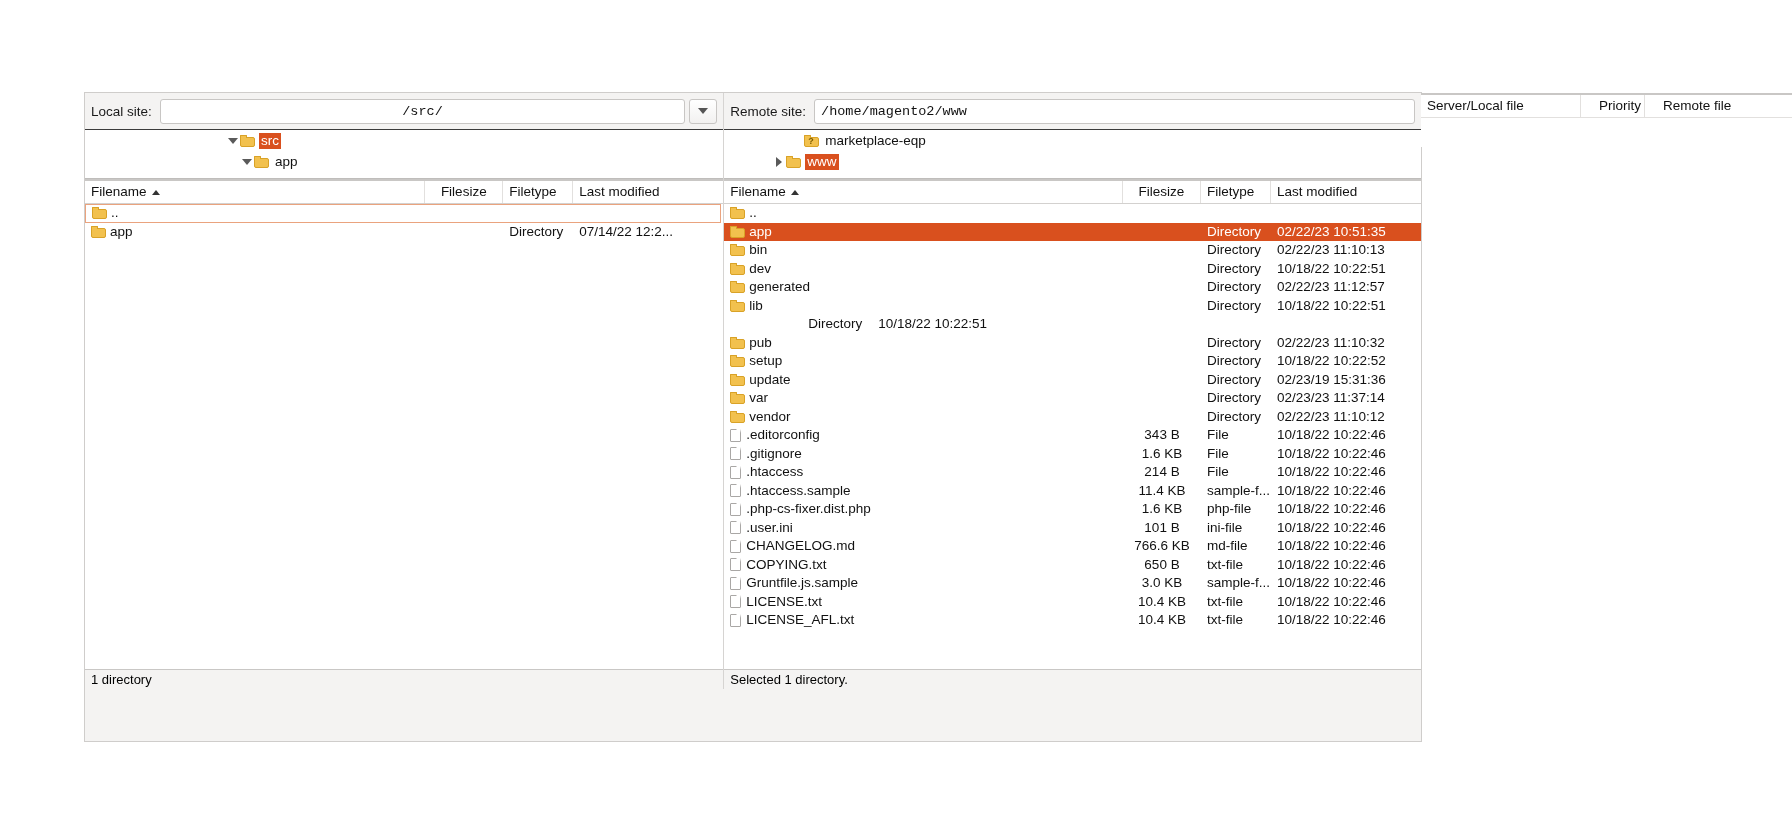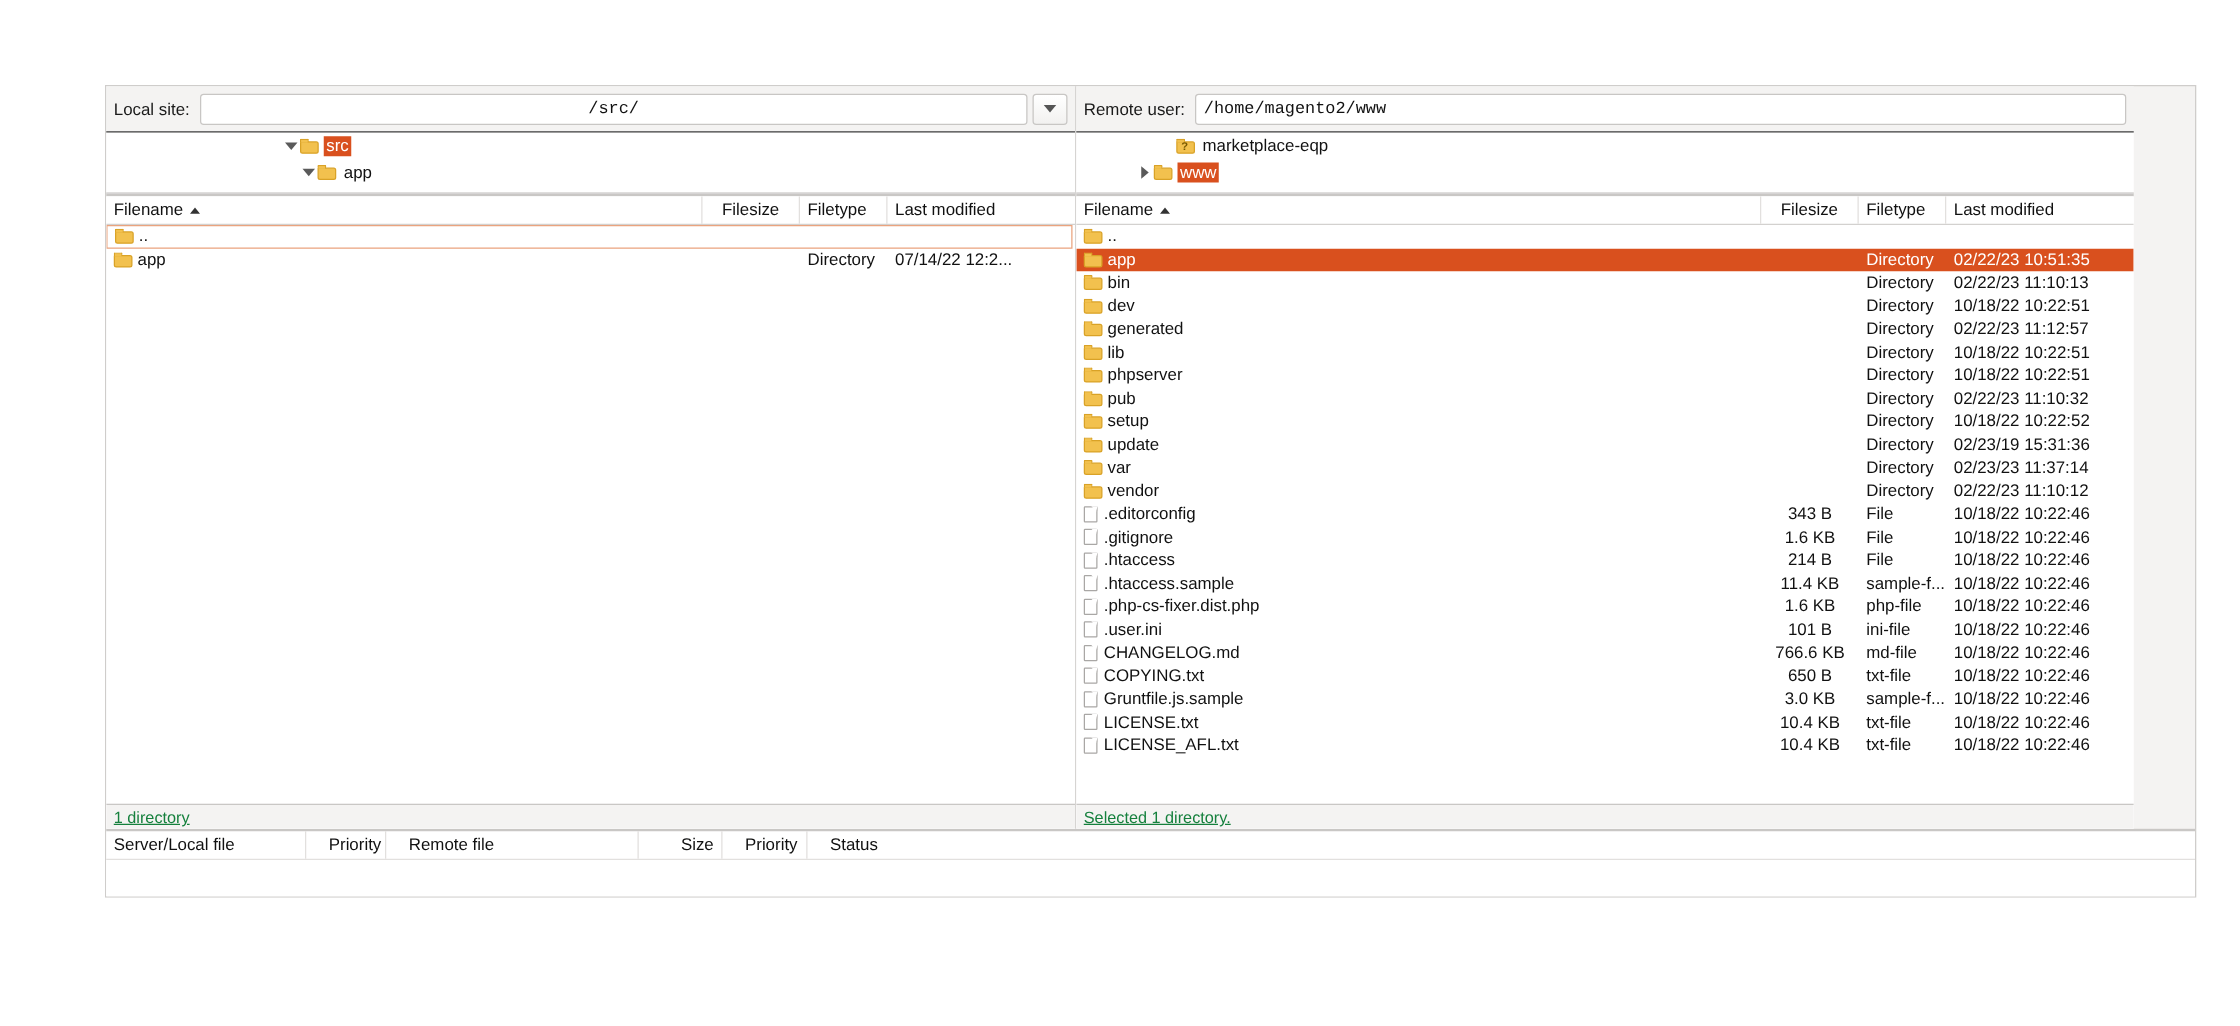--- a/index.html
+++ b/index.html
@@ -7,28 +7,28 @@
     padding: 0;
     width: 1792px;
     height: 821px;
     background: #ffffff;
     font-family: "Liberation Sans", sans-serif;
     overflow: hidden;
   }
   .app-window {
     position: absolute;
     left: 84px;
-    top: 68px;
-    width: 1673px;
+    top: 92px;
+    width: 1338px;
     height: 650px;
     background: #f4f3f2;
     border: 1px solid #cfcdcb;
     box-sizing: border-box;
     display: flex;
-    flex-direction: column;
+    flex-direction: row;
   }
   
   .panes {
     display: flex;
     flex-direction: row;
     width: 100%;
     height: 596px;
   }
   .pane {
     display: flex;
@@ -259,28 +259,27 @@
     border-left: 4px solid transparent;
     border-top: 4px solid #ffffff;
     border-right: 1px solid #a9a7a5;
   }
   
   .status-bar {
     height: 20px;
     background: #f4f3f2;
     border-top: 1px solid #c9c7c5;
     font-size: 13px;
-    color: #15803d;
+    color: #000000;
     line-height: 20px;
     padding: 0 6px;
     box-sizing: border-box;
     flex: none;
     white-space: nowrap;
     overflow: hidden;
-    text-decoration: underline;
   }
   
   .queue {
     border-top: 2px solid #c9c7c5;
     background: #ffffff;
     height: 52px;
     display: flex;
     flex-direction: column;
     flex: none;
   }
@@ -375,21 +374,21 @@
 
         </div>
         <div class="status-bar">1 directory</div>
       </div>
 
     </div>
 
     <div class="pane remote">
 
       <div class="site-bar">
-        <span class="site-label">Remote user:</span>
+        <span class="site-label">Remote site:</span>
         <div class="site-input-wrap">
           <input class="site-input" type="text" value="/home/magento2/www" style="">
         </div>
       </div>
 
       <div class="tree">
         <div class="tree-row" style="padding-left:66px;">
           <span class="tw"></span>
           <span class="folder-ico q">
               <span class="qmark">?</span>
@@ -461,24 +460,20 @@
             <div class="row">
               <div class="c-name cell-name">
                 <span class="folder-ico"></span>
                 <span>lib</span>
               </div>
               <div class="c-size"></div>
               <div class="c-type">Directory</div>
               <div class="c-mod">10/18/22 10:22:51</div>
             </div>
             <div class="row">
-              <div class="c-name cell-name">
-                <span class="folder-ico"></span>
-                <span>phpserver</span>
-              </div>
               <div class="c-size"></div>
               <div class="c-type">Directory</div>
               <div class="c-mod">10/18/22 10:22:51</div>
             </div>
             <div class="row">
               <div class="c-name cell-name">
                 <span class="folder-ico"></span>
                 <span>pub</span>
               </div>
               <div class="c-size"></div>

